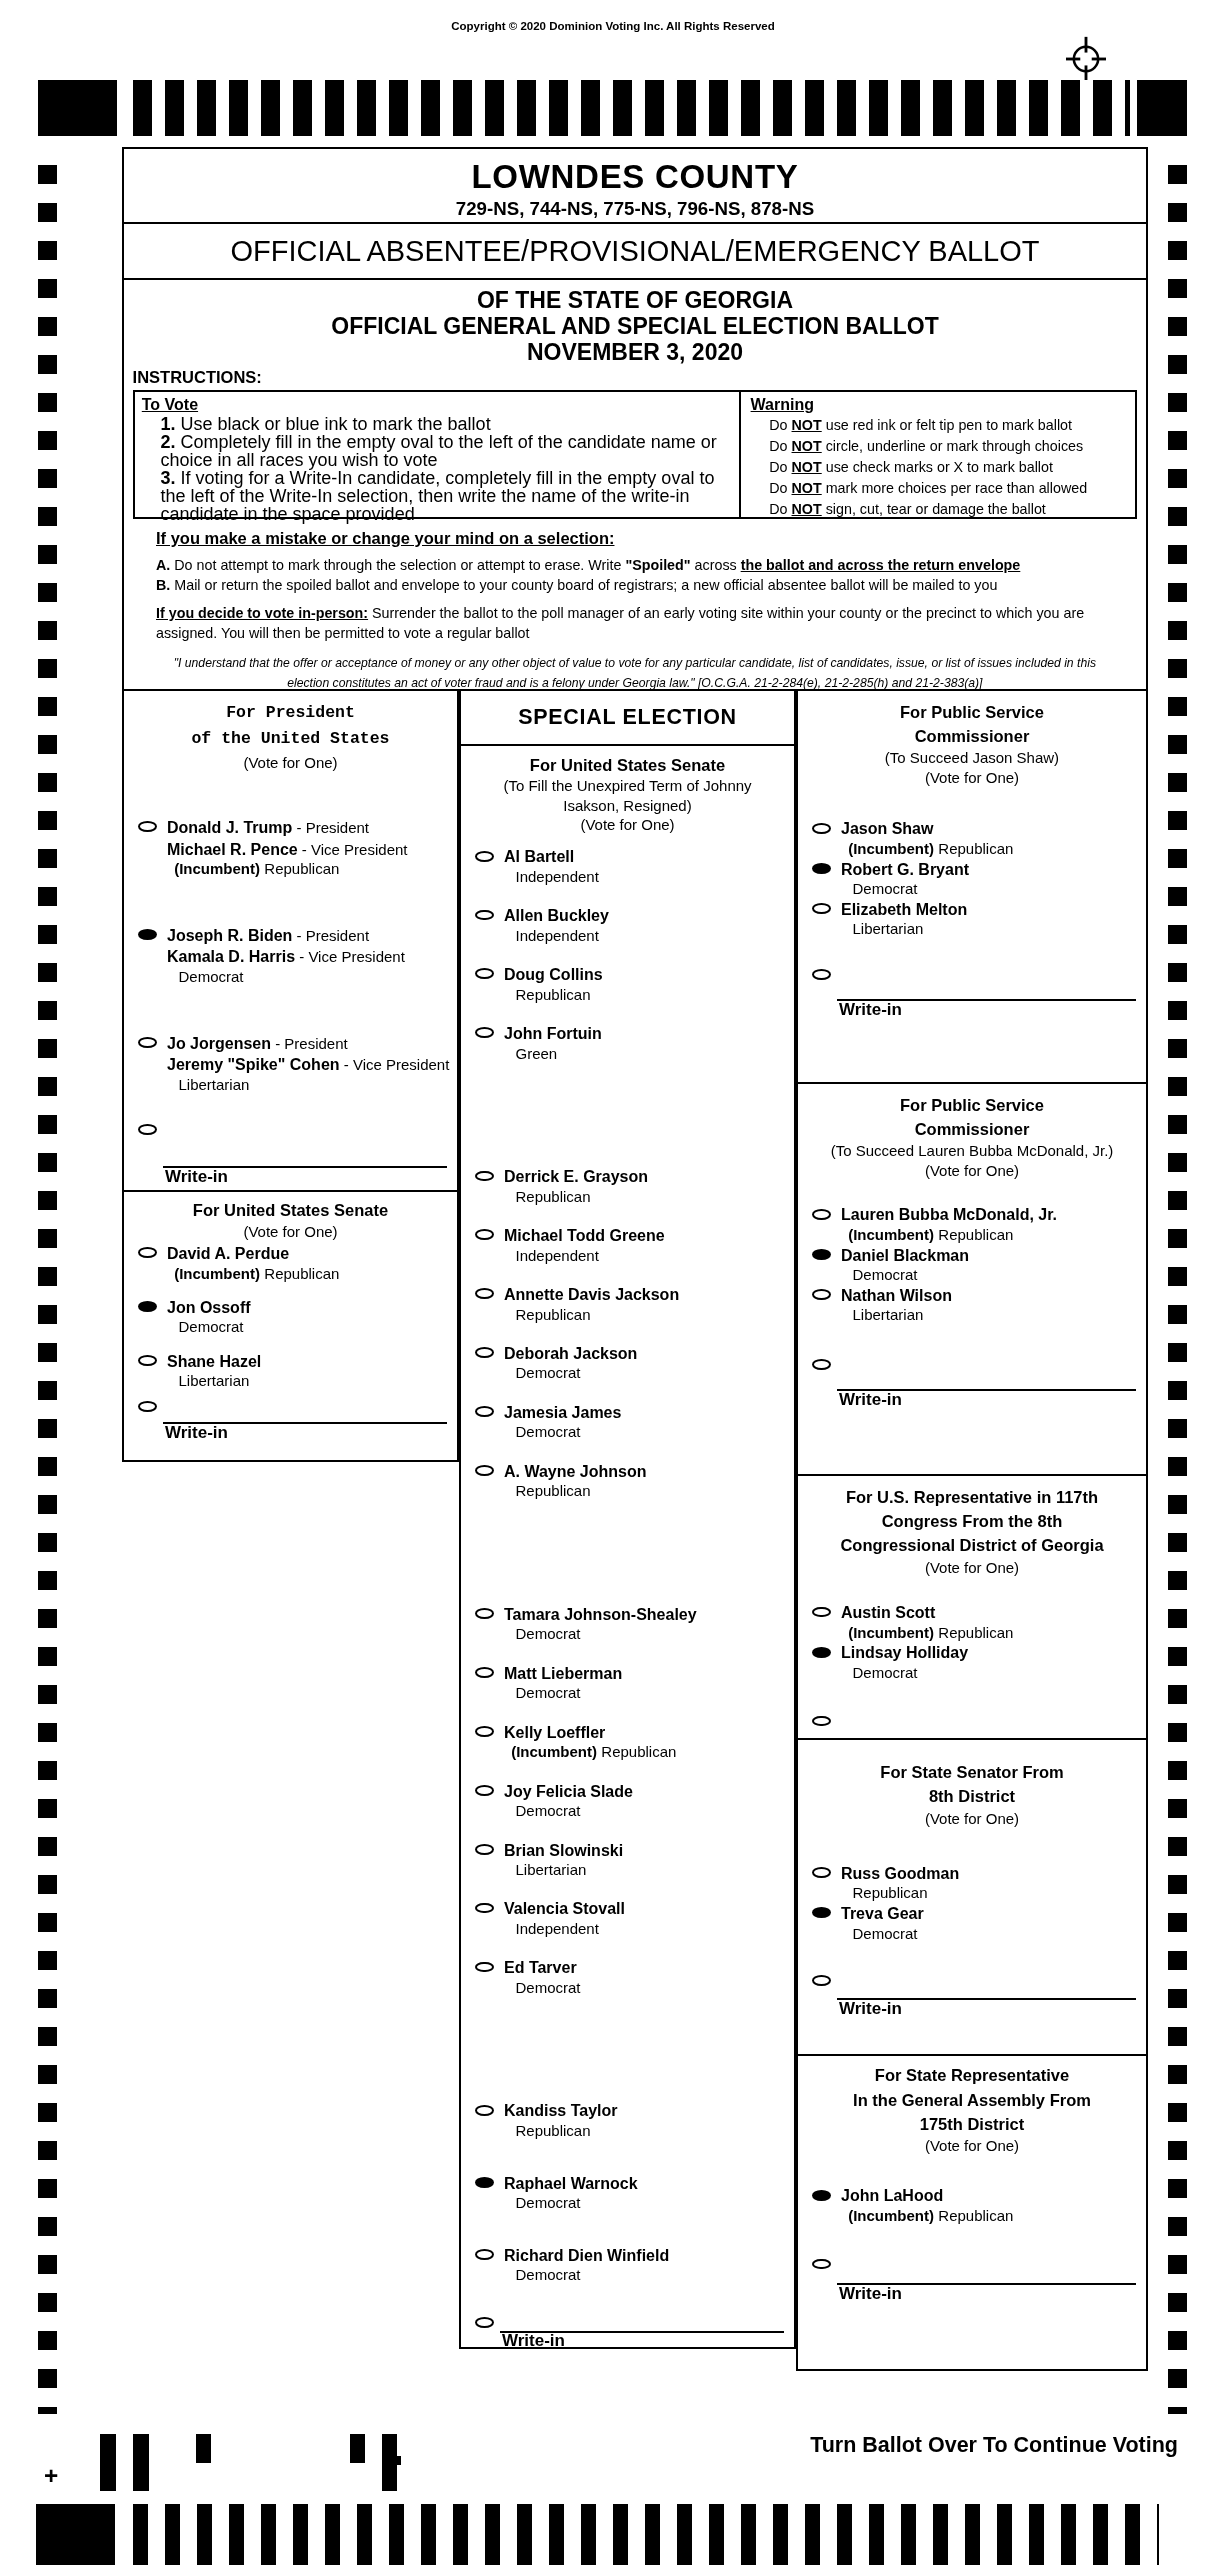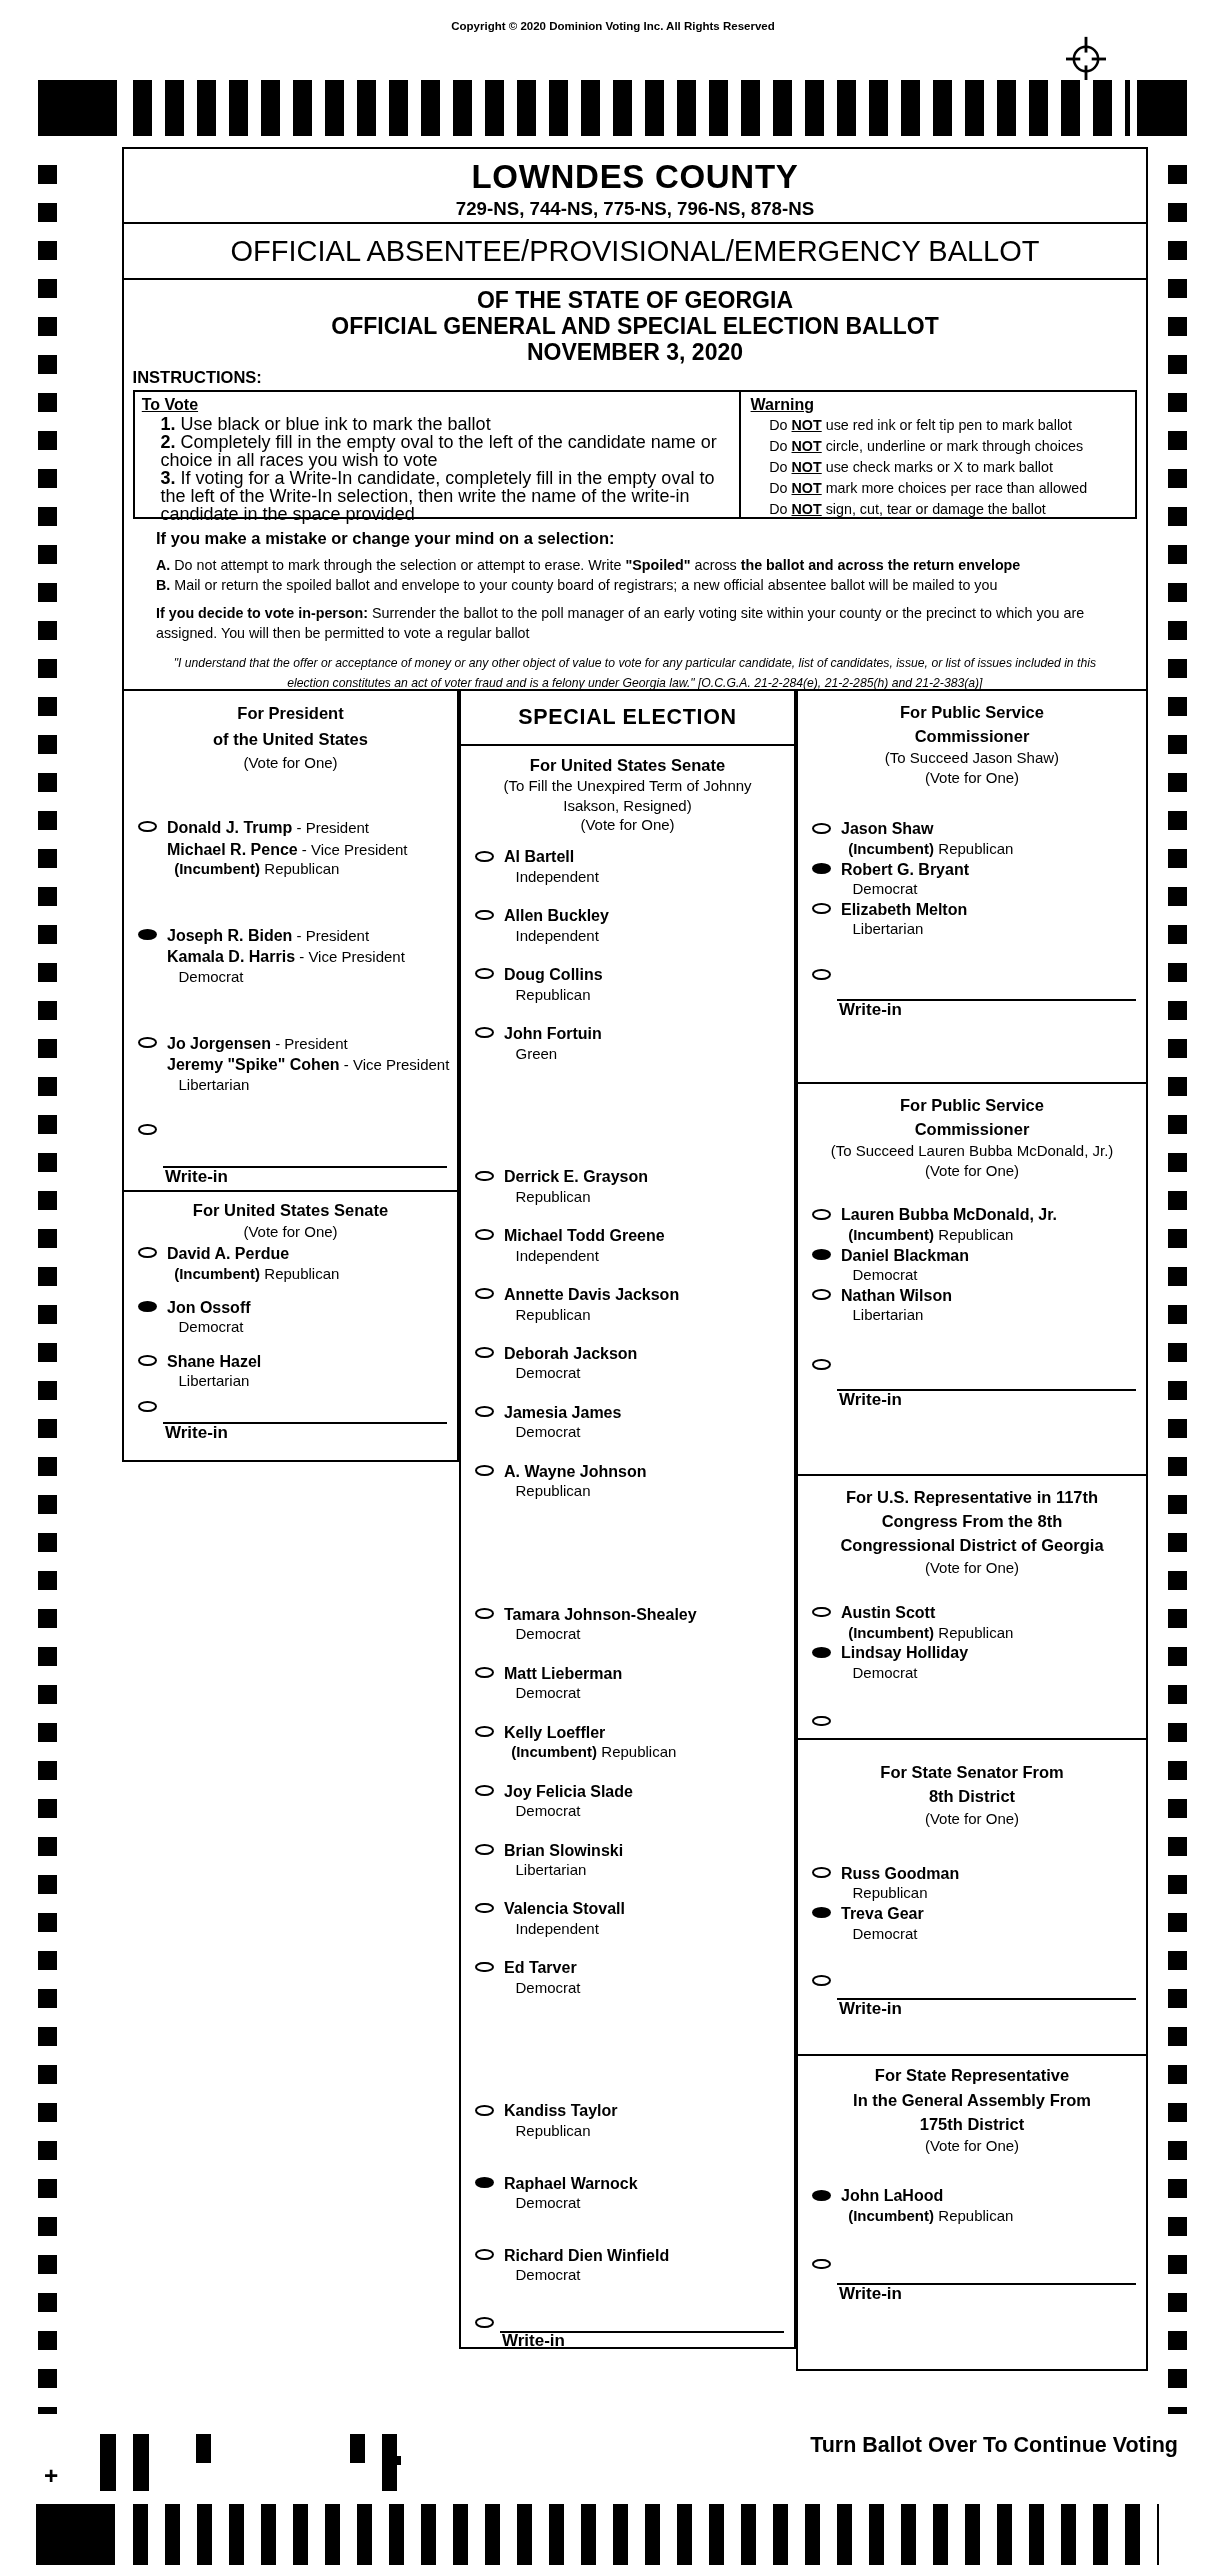--- a/index.html
+++ b/index.html
@@ -52,21 +52,21 @@
   .tv-cell { width:604px; padding:2.9px 7.2px; }
   .warn-cell { flex:1; border-left:2.9px solid #000; padding:2.9px 7.2px 2.9px 10px; }
   .cell-title { font-size:16px; font-weight:bold; text-decoration:underline; line-height:20px; }
   .tvitem { font-size:18px; line-height:18px; }
   .tvnum { font-weight:bold; }
   .tvitem, .wrow { padding-left:18.7px; text-indent:0; }
   .wrow { font-size:14.3px; line-height:21px; }
   .wnot { font-weight:bold; text-decoration:underline; }
   .mistake { padding:8.6px 14.3px 0 32px; }
   .b { font-weight:bold; }
-  .bu { font-weight:bold; }
+  .bu { font-weight:bold; text-decoration:underline; }
   .m-head { font-size:16.5px; line-height:21.5px; margin-bottom:5.7px; }
   .m-line { font-size:14.3px; line-height:20px; white-space:nowrap; }
   .m-para { font-size:14.3px; line-height:20px; margin-top:8px; padding-right:29px; }
   .fraud { margin-top:10px; text-align:center; font-style:italic; font-size:12.2px; line-height:20px; margin-left:-18px; }
   
   .cols { position:relative; height:1682px; }
   .colbox { position:absolute; top:0; border:2.9px solid #000; background:#fff; }
   .c1 { left:0; width:337px; height:773px; }
   .c2 { left:337px; width:337px; height:1660px; }
   .c3 { left:674px; width:352px; height:1682px; }
@@ -75,21 +75,21 @@
   .c1 .c1s2 { height:266px; }
   .c3 section { border-bottom:2.9px solid #000; }
   .c3 section:last-child { border-bottom:none; }
   .c3s1 { height:393px; } .c3s2 { height:392px; } .c3s3 { height:264px; }
   .c3s4 { height:316px; } .c3s5 { height:252px; }
   .c2banner { height:55px; border-bottom:2.9px solid #000; display:flex; align-items:center; justify-content:center;
     font-size:21.5px; font-weight:bold; letter-spacing:0.7px; }
   .chead { text-align:center; }
   .ctitle { font-size:16.5px; font-weight:bold; line-height:24.4px; }
   .csub, .cvote { font-size:15px; line-height:20px; }
-  .c1s1 .ctitle { line-height:26px; } .c1s1 .cvote { line-height:21.5px; }
+  .c1s1 .ctitle { line-height:26px;font-family:Liberation Mono, monospace; } .c1s1 .cvote { line-height:21.5px; }
   .c2s1 .ctitle { line-height:21.5px; } .c2s1 .csub { line-height:19.4px; }
   .c1s1 .chead { padding-top:8.6px; } .c1s2 .chead { padding-top:5.7px; }
   .c2s1 .chead { padding-top:8.6px; }
   .c3s1 .chead, .c3s2 .chead, .c3s3 .chead { padding-top:8.6px; }
   .c3s4 .chead { padding-top:20px; } .c3s5 .chead { padding-top:7.2px; }
   .c1s1 .cands { margin-top:44px; } .c1s2 .cands { margin-top:1px; }
   .c2s1 .cands { margin-top:11.5px; }
   .c3s1 .cands { margin-top:30px; } .c3s2 .cands { margin-top:23px; }
   .c3s3 .cands { margin-top:24.4px; } .c3s4 .cands { margin-top:34px; }
   .c3s5 .cands { margin-top:29px; }

